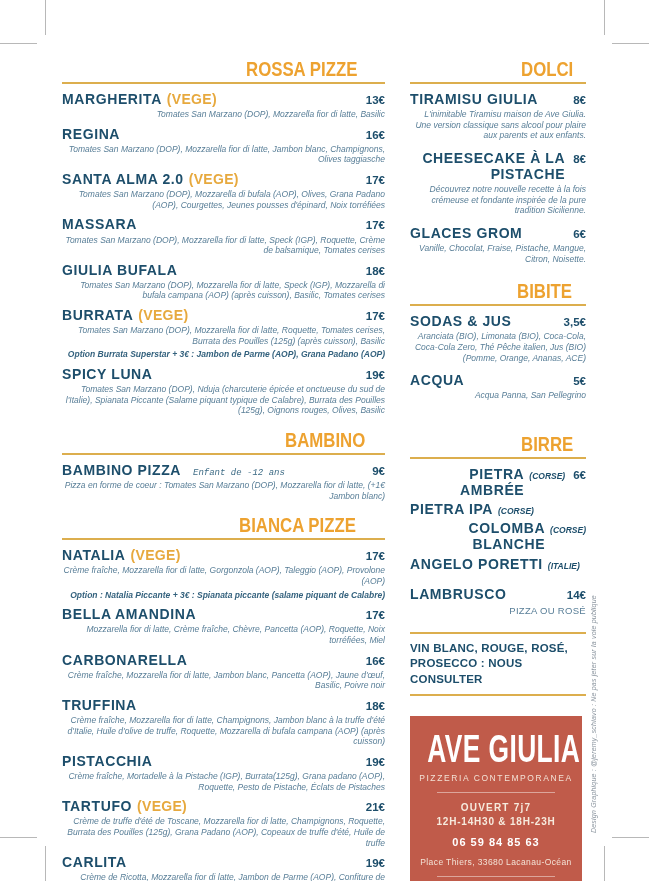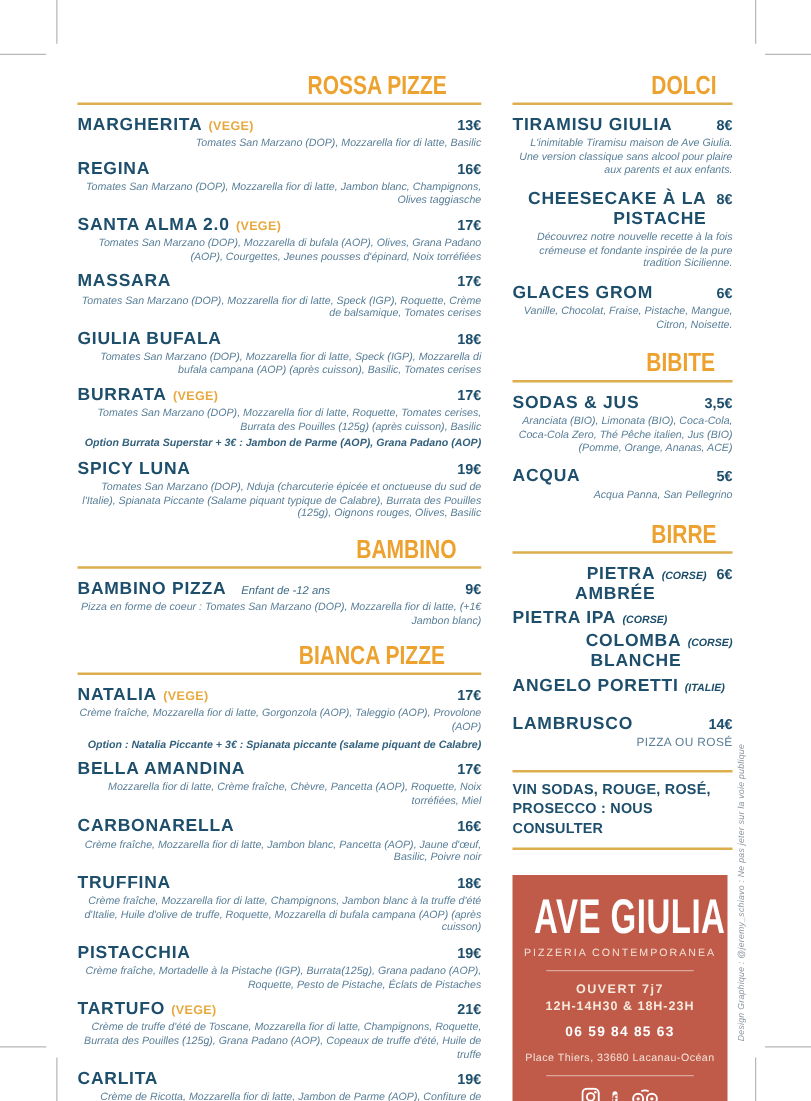--- a/index.html
+++ b/index.html
@@ -14,22 +14,22 @@
   .right-col{left:410px;width:176px;}
 
   .sec-head{border-bottom:2px solid #DCAE4E;margin-bottom:7px;}
   .sec-title{display:inline-block;font-size:21px;font-weight:bold;color:#EDA230;
     transform:scaleX(0.8);transform-origin:left bottom;line-height:1;padding-bottom:3px;letter-spacing:0;}
   .section{margin-bottom:13px;text-align:right;}
 
   .item{margin-bottom:6px;}
   .row{display:flex;align-items:baseline;}
   .nm{font-size:14px;font-weight:bold;color:#1D4E6B;letter-spacing:0.6px;line-height:1.15;}
-  .tag{font-size:10px;font-weight:bold;color:#E7A93E;margin-left:5px;letter-spacing:0.3px;white-space:nowrap;}
-  .sub{font-size:9px;font-style:italic;color:#3D6B85;margin-left:12px;white-space:nowrap;}
+  .tag{font-size:14px;font-weight:bold;color:#E7A93E;margin-left:5px;letter-spacing:0.3px;white-space:nowrap;}
+  .sub{font-size:9px;font-style:italic;color:#3D6B85;margin-left:12px;white-space:nowrap;font-family:Liberation Mono, monospace;}
   .sp{flex:1;}
   .price{font-size:11.5px;font-weight:bold;color:#1D4E6B;margin-left:8px;white-space:nowrap;}
   .desc{font-size:8.5px;font-style:italic;color:#587E97;line-height:1.25;margin-top:2px;}
   .opt{font-size:8.5px;font-style:italic;font-weight:bold;color:#33617D;line-height:1.25;margin-top:3px;}
 
   .beer-row{display:flex;align-items:baseline;margin-bottom:3px;}
   .origin{font-size:8.5px;font-style:italic;font-weight:bold;color:#1D4E6B;margin-left:5px;}
   .lambrusco{margin-top:14px;}
   .plain-desc{font-size:9.5px;color:#587E97;letter-spacing:0.3px;margin-top:3px;font-style:normal;}
 
@@ -258,21 +258,21 @@
     <div class="item" style="margin-bottom:0;">
       <div class="row">
           <span class="nm">GLACES GROM</span>
           <span class="sp"></span>
           <span class="price">6€</span>
         </div>
       <div class="desc">Vanille, Chocolat, Fraise, Pistache, Mangue, Citron, Noisette.</div>
     </div>
   </div>
 
-  <div class="section" style="margin-bottom:16px;">
+  <div class="section" style="margin-bottom:32px;">
     <div class="sec-head">
       <span class="sec-title">BIBITE</span>
     </div>
 
     <div class="item" style="margin-bottom:9px;">
       <div class="row">
           <span class="nm">SODAS &amp; JUS</span>
           <span class="sp"></span>
           <span class="price">3,5€</span>
         </div>
@@ -316,21 +316,21 @@
     <div class="item lambrusco">
       <div class="row">
           <span class="nm">LAMBRUSCO</span>
           <span class="sp"></span>
           <span class="price">14€</span>
         </div>
       <div class="plain-desc">PIZZA OU ROSÉ</div>
     </div>
   </div>
 
-  <div class="wine-note">VIN SODAS, ROUGE, ROSÉ, PROSECCO : NOUS CONSULTER</div>
+  <div class="wine-note">VIN BLANC, ROUGE, ROSÉ, PROSECCO : NOUS CONSULTER</div>
 
   <div class="card">
     <div class="logo">AVE GIULIA</div>
     <div class="card-sub">PIZZERIA CONTEMPORANEA</div>
     <div class="card-div"></div>
     <div class="open">OUVERT 7j7</div>
     <div class="hours">12H-14H30 &amp; 18H-23H</div>
     <div class="phone">06 59 84 85 63</div>
     <div class="addr">Place Thiers, 33680 Lacanau-Océan</div>
     <div class="card-div"></div>

